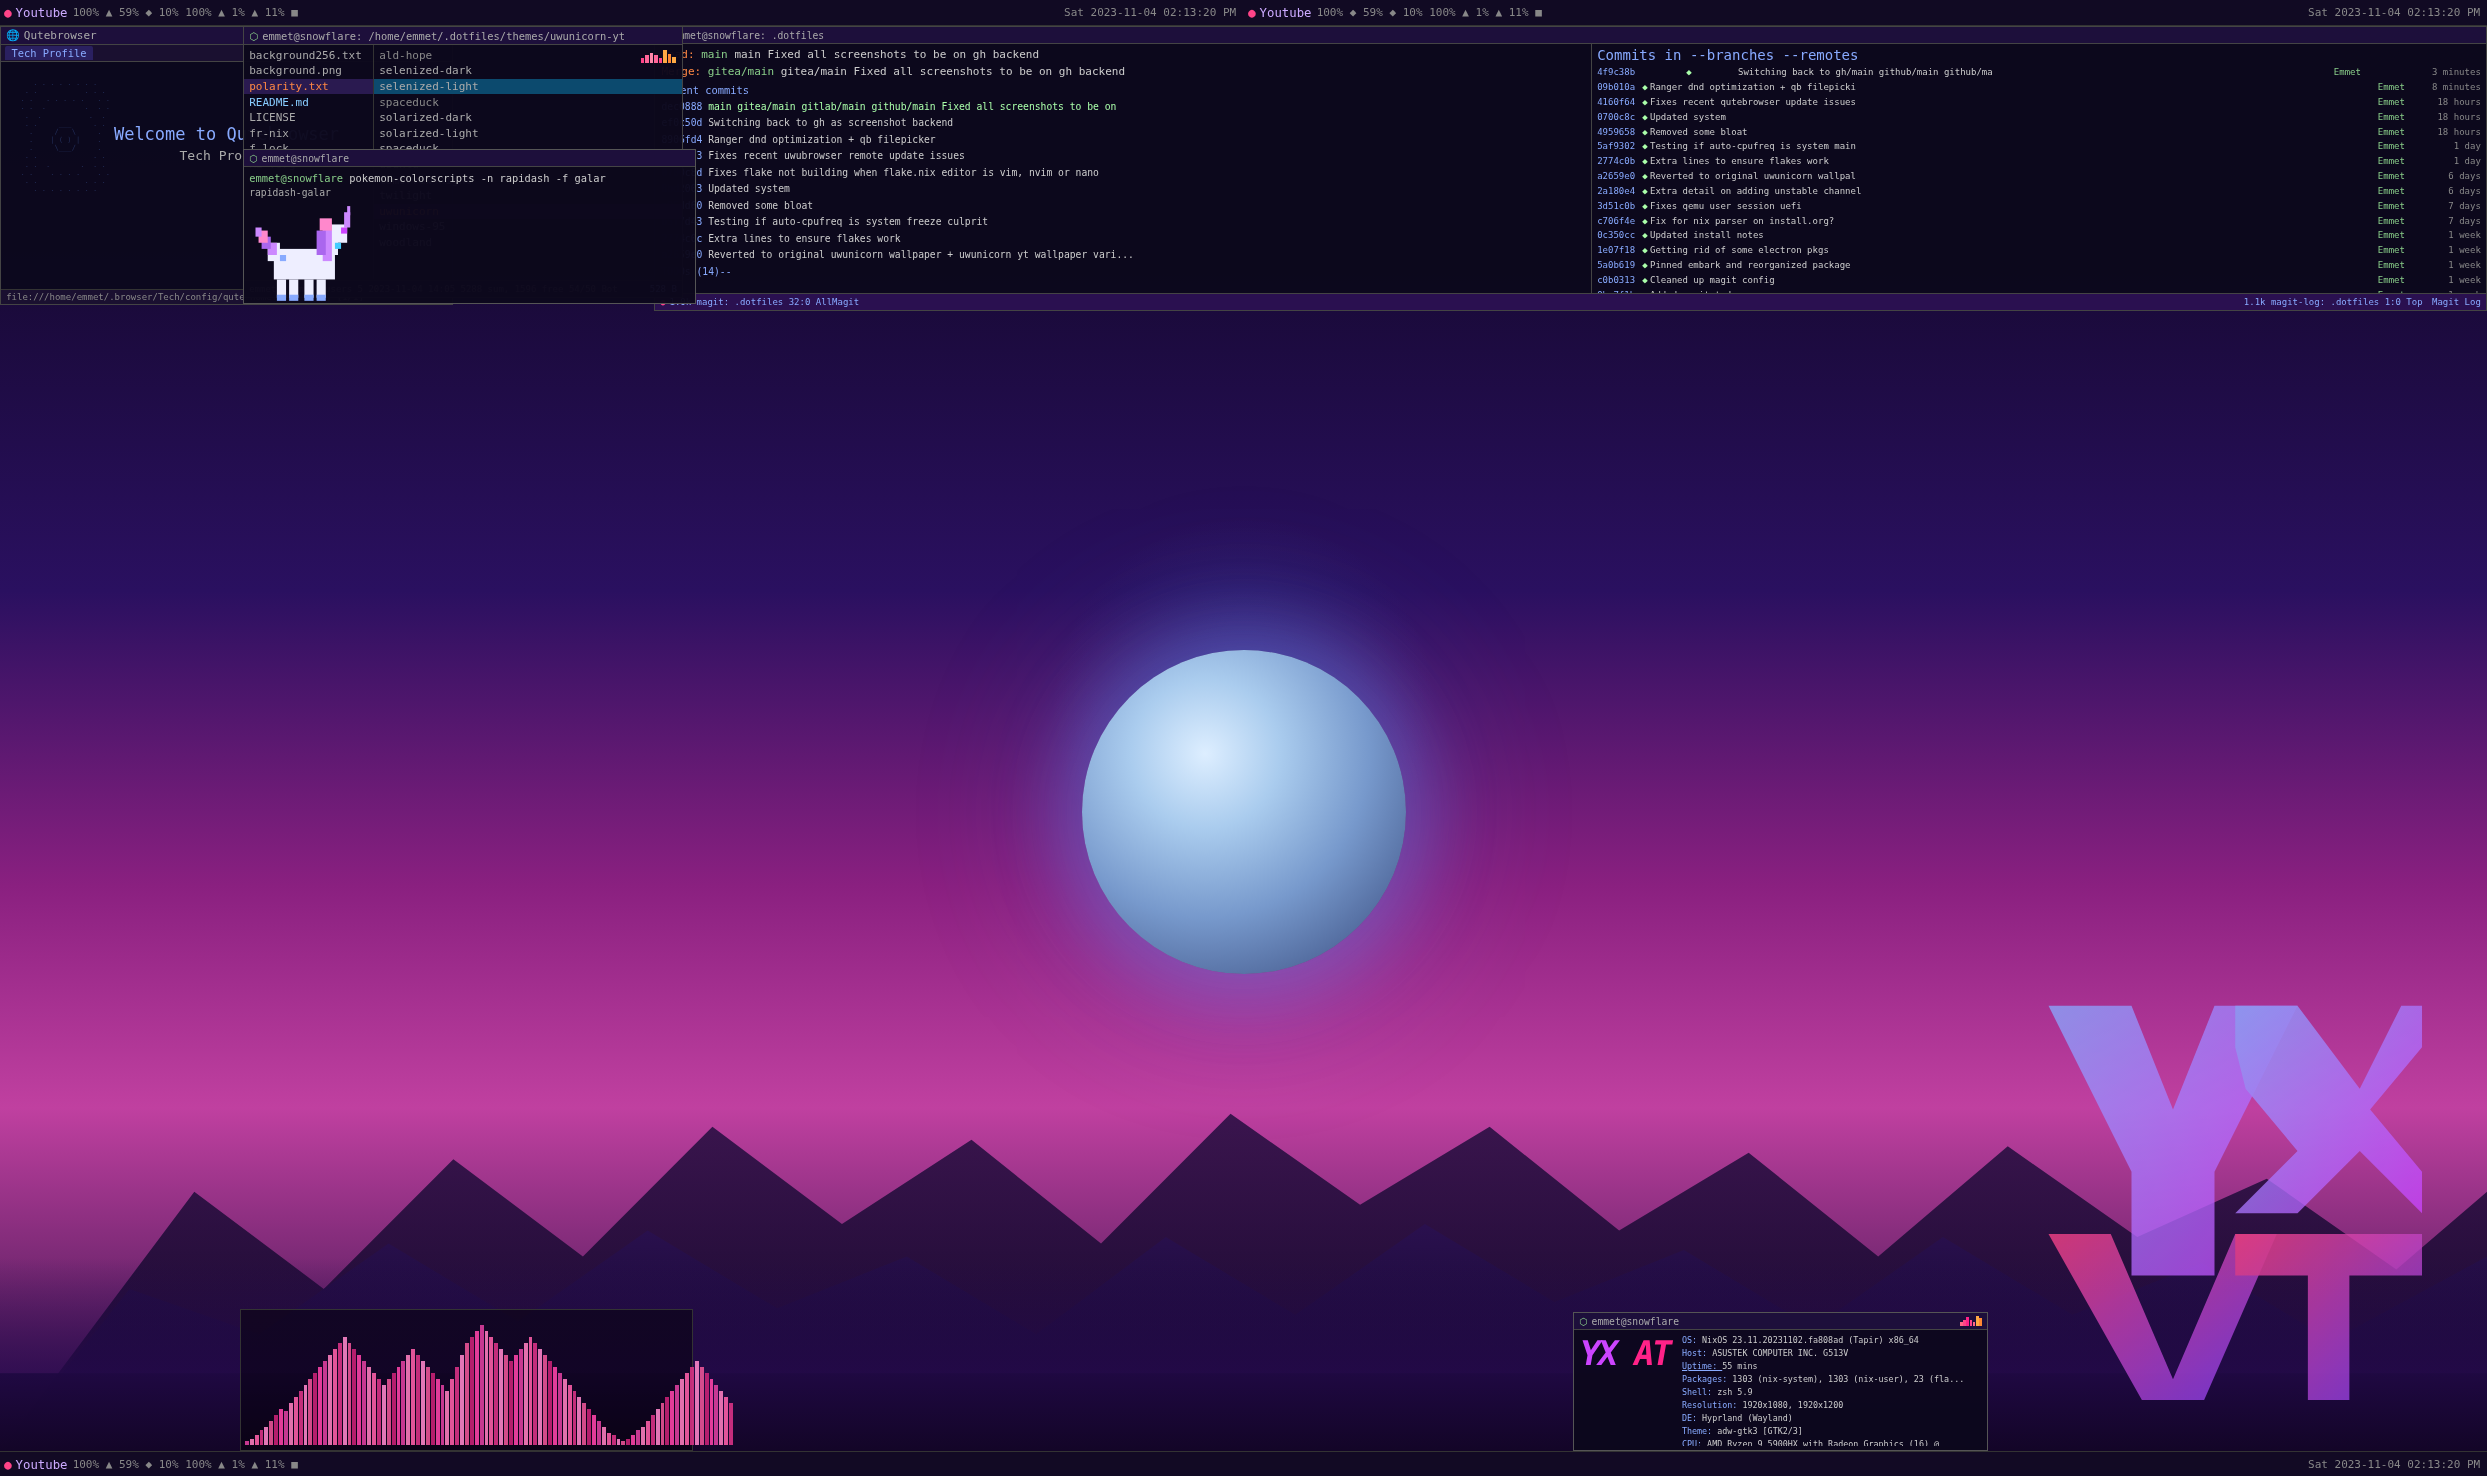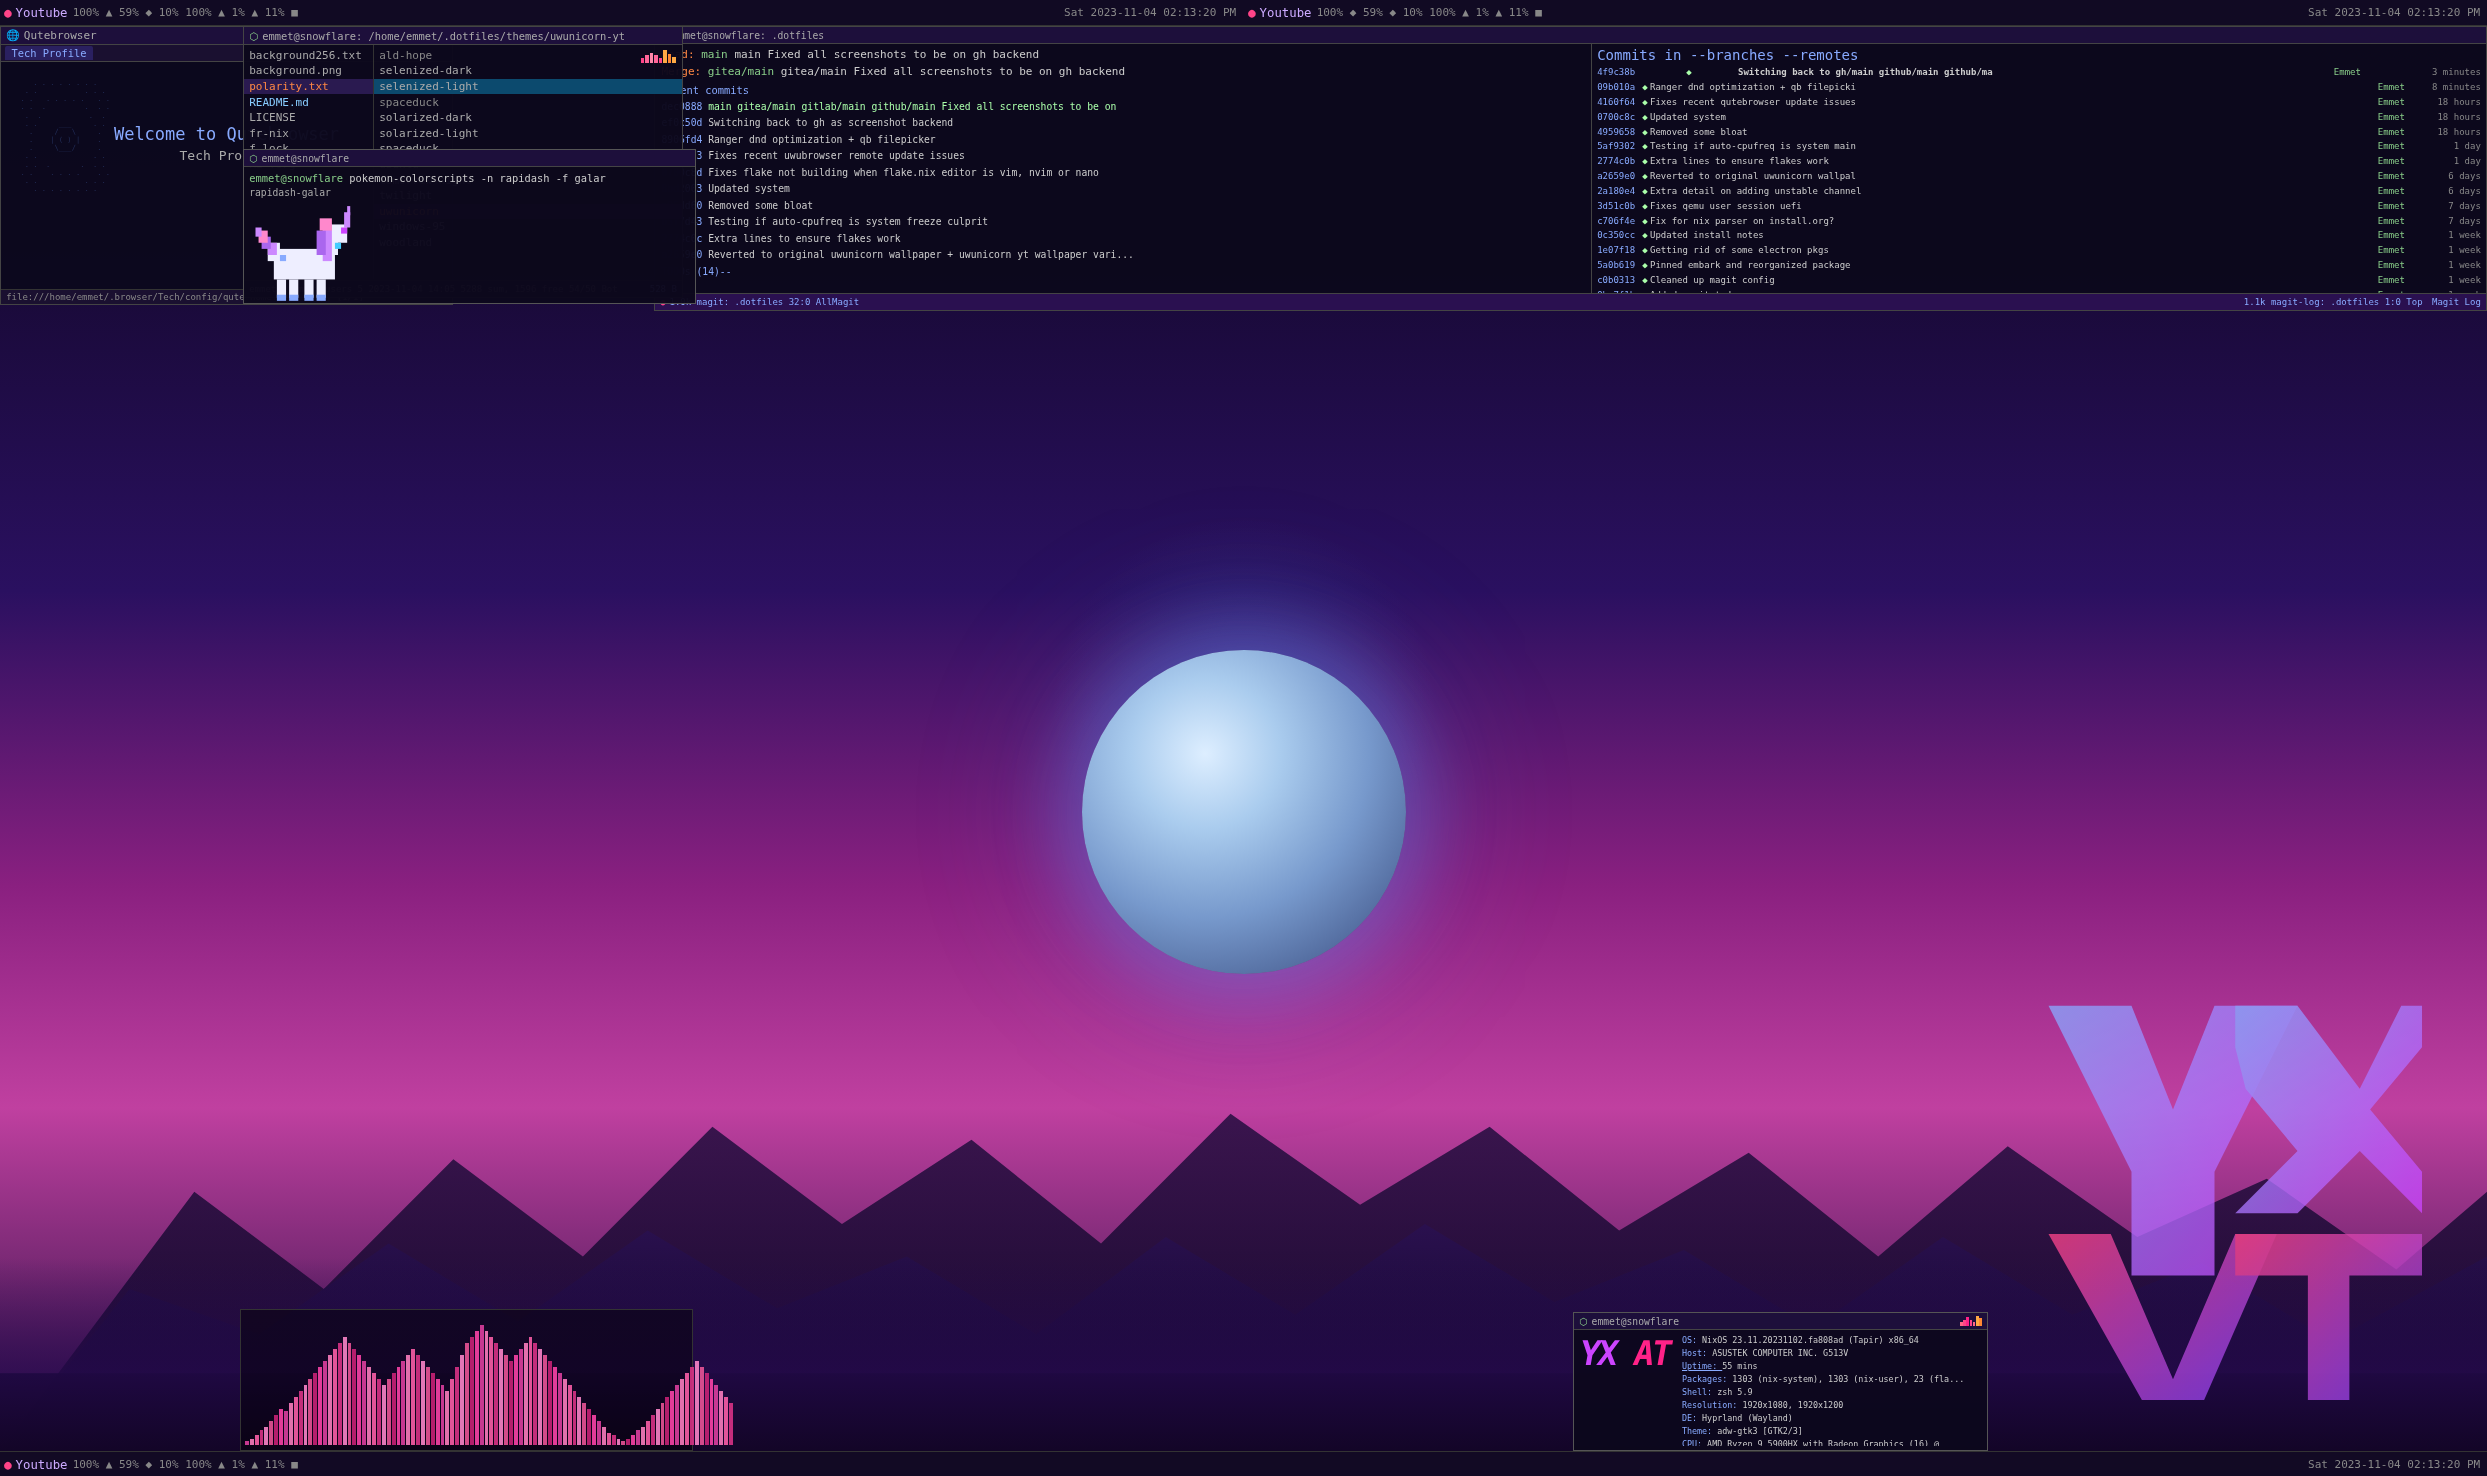--- a/index.html
+++ b/index.html
@@ -325,21 +325,21 @@
         <div style="width:6.5px;height:13px;background:#88aaff;display:inline-block;"></div>
       </div>
     </div>
 
     <div style="width:894px;padding:2.6px 5.2px;overflow:hidden;">
       <div style="font-size:14px;color:#88aaff;margin-bottom:2.6px;">Commits in --branches --remotes</div>
       <div style="font-size:9px;">
         <div style="display:flex;line-height:1.65;gap:44px;">
             <span style="color:#88aaff;min-width:45px;">4f9c38b</span>
             <span style="color:#aaffaa;min-width:7.8px;">◆</span>
-            <span style="color:#ccc;flex:1;overflow:hidden;white-space:nowrap;text-overflow:ellipsis;font-weight:bold;">Switching back to gh/main github/main github/ma</span>
+            <span style="color:#ccc;flex:1;overflow:hidden;white-space:nowrap;text-overflow:ellipsis;">Switching back to gh/main github/main github/ma</span>
             <span style="color:#88cc88;min-width:45px;">Emmet</span>
             <span style="color:#888;min-width:58px;text-align:right;">3 minutes</span>
           </div>
         <div style="display:flex;line-height:1.65;">
             <span style="color:#88aaff;min-width:45px;">09b010a</span>
             <span style="color:#aaffaa;min-width:7.8px;">◆</span>
             <span style="color:#ccc;flex:1;overflow:hidden;white-space:nowrap;text-overflow:ellipsis;">Ranger dnd optimization + qb filepicki</span>
             <span style="color:#88cc88;min-width:45px;">Emmet</span>
             <span style="color:#888;min-width:58px;text-align:right;">8 minutes</span>
           </div>

